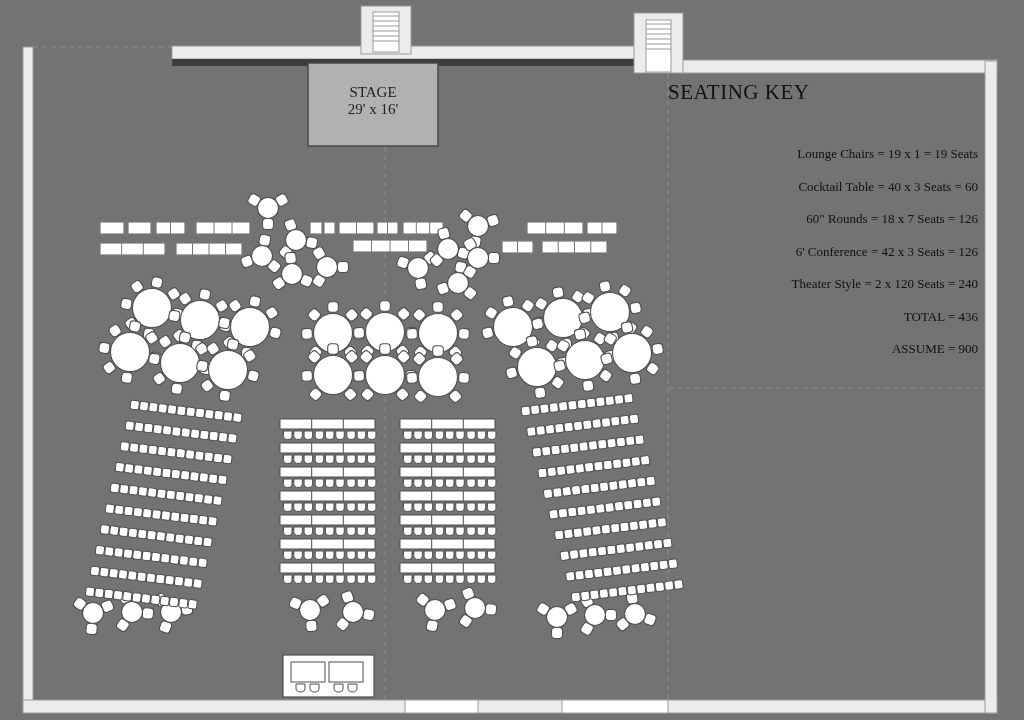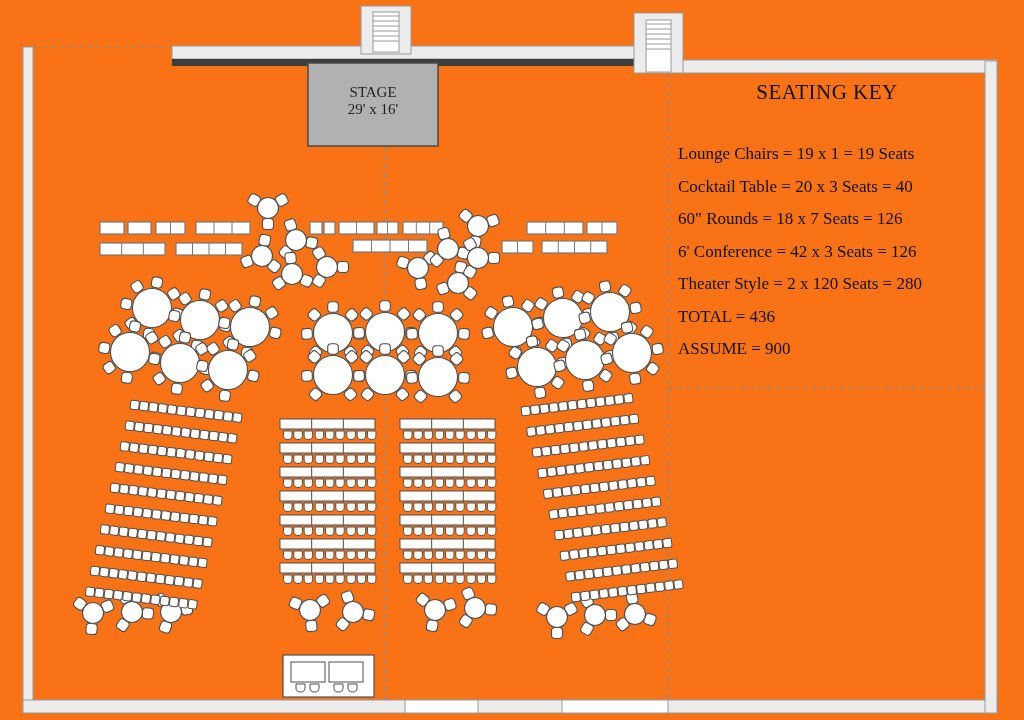--- a/index.html
+++ b/index.html
@@ -1,23 +1,23 @@
 <!DOCTYPE html>
 <html><head>
 <meta charset="utf-8">
 <style>
   html,body{margin:0;padding:0;background:#ffffff;}
-  #canvas{position:relative;width:1024px;height:720px;background:#f97316;overflow:hidden;
+  #canvas{position:relative;width:1024px;height:720px;background:#737373;overflow:hidden;
           font-family:"Liberation Serif", serif;color:#1a1a1a;}
   #plan-svg{position:absolute;left:0;top:0;}
   .overlay{position:absolute;}
   #stage-label{left:308px;top:84px;width:130px;text-align:center;font-size:15px;line-height:17px;color:#222;}
-  #key-title{left:668px;top:80px;width:318px;text-align:center;font-size:21px;letter-spacing:.5px;color:#111;}
+  #key-title{left:668px;top:80px;width:318px;font-size:21px;letter-spacing:.5px;color:#111;}
   .key-items{position:absolute;left:678px;top:138px;width:300px;}
-  .key-item{font-size:17px;line-height:32.5px;white-space:nowrap;color:#111;}
+  .key-item{font-size:13px;line-height:32.5px;white-space:nowrap;color:#111;text-align:right;}
 </style>
 </head>
 <body>
 
 <div id="canvas">
   <svg id="plan-svg" width="1024" height="720" viewBox="0 0 1024 720">
       <rect x="172" y="46" width="466" height="13" fill="#ececec" stroke="#9a9a9a" stroke-width="1"></rect>
       <rect x="680" y="60" width="317" height="13" fill="#ececec" stroke="#9a9a9a" stroke-width="1"></rect>
       <rect x="172" y="59" width="476" height="7" fill="#3d3d3d"></rect>
       <rect x="23" y="47" width="10" height="665" fill="#ececec" stroke="#9a9a9a" stroke-width="1"></rect>
@@ -917,20 +917,20 @@
 
   <div class="overlay" id="stage-label">
     <div>STAGE</div>
     <div>29' x 16'</div>
   </div>
 
   <div class="overlay" id="key-title">SEATING KEY</div>
 
   <div class="key-items">
     <div class="key-item">Lounge Chairs = 19 x 1 = 19 Seats</div>
-    <div class="key-item">Cocktail Table = 20 x 3 Seats = 40</div>
+    <div class="key-item">Cocktail Table = 40 x 3 Seats = 60</div>
     <div class="key-item">60" Rounds = 18 x 7 Seats = 126</div>
     <div class="key-item">6' Conference = 42 x 3 Seats = 126</div>
-    <div class="key-item">Theater Style = 2 x 120 Seats = 280</div>
+    <div class="key-item">Theater Style = 2 x 120 Seats = 240</div>
     <div class="key-item">TOTAL = 436</div>
     <div class="key-item">ASSUME = 900</div>
   </div>
 </div>
 
 </body></html>

